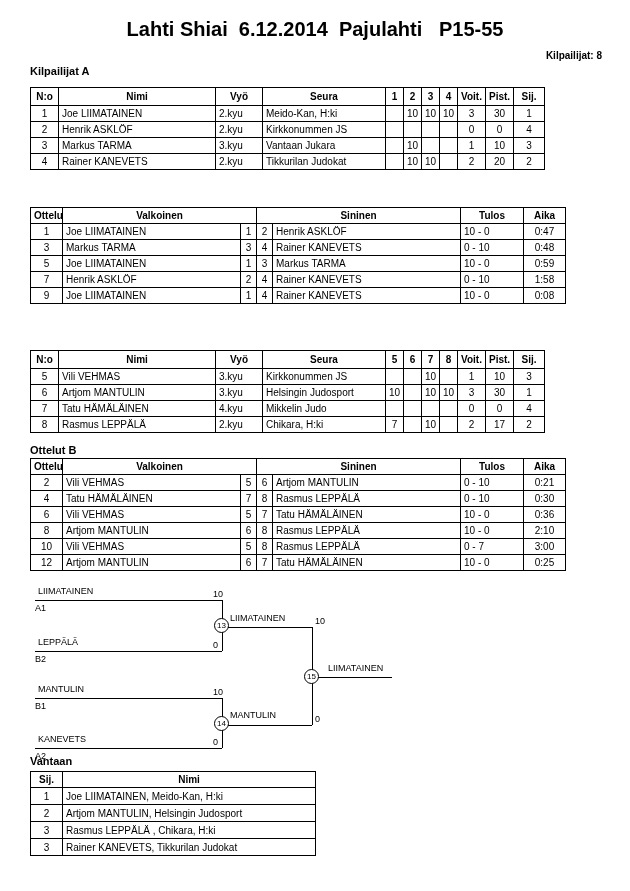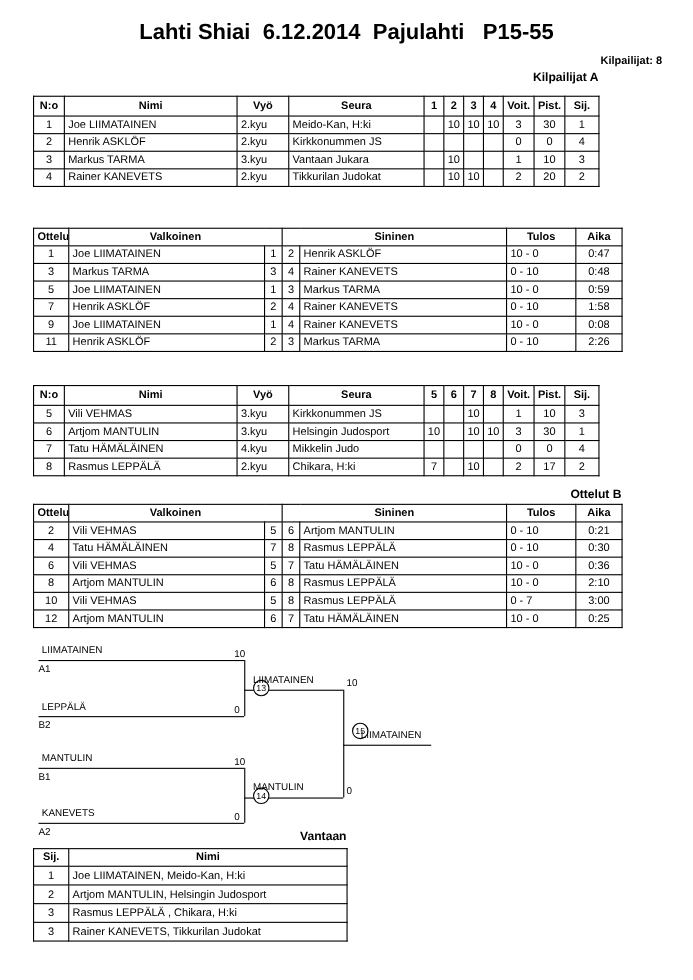--- a/index.html
+++ b/index.html
@@ -12,21 +12,21 @@
   }
   .title {
     position:absolute; top:18px; left:0; width:630px;
     text-align:center; font-size:20px; font-weight:bold; white-space:pre;
   }
   .competitors {
     position:absolute; top:50px; right:28px;
     font-size:10px; font-weight:bold;
   }
   .sec-h {
-    position:absolute; font-size:11px; font-weight:bold; text-align:right;
+    position:absolute; font-size:11px; font-weight:bold; text-align:left;
   }
   table.tbl {
     position:absolute; border-collapse:collapse; table-layout:fixed; background:#fff;
   }
   .tbl td, .tbl th {
     border:1px solid #000; font-size:10px; padding:0 3px;
     overflow:hidden; white-space:nowrap; vertical-align:middle;
   }
   .tbl th { font-weight:bold; text-align:center; }
   .pool { width:514px;padding-left:44px; }
@@ -44,21 +44,21 @@
   .sc { text-align:center; padding:0 1px !important; }
   .bracket { position:absolute; top:580px; left:0; width:630px; height:180px; }
   .bk-hline { position:absolute; height:0; border-top:1px solid #000; }
   .bk-vline { position:absolute; width:0; border-left:1px solid #000; }
   .bk-label { position:absolute; font-size:9px; white-space:nowrap; }
   .bk-seed  { position:absolute; font-size:9px; }
   .bk-score { position:absolute; font-size:9px; }
   .bk-circle {
     position:absolute; width:15px; height:15px; border:1px solid #000;
     border-radius:50%; background:#fff; font-size:8px; line-height:13px;
-    text-align:center; font-weight:normal;margin-left:16px;
+    text-align:center; font-weight:normal;
   }
 </style>
 </head>
 <body>
 
 <div class="page">
 
   <div class="title">Lahti Shiai  6.12.2014  Pajulahti   P15-55</div>
   <div class="competitors">Kilpailijat: 8</div>
 
@@ -205,29 +205,20 @@
         <td class="c">1:58</td>
       </tr>
       <tr>
         <td class="c">9</td>
         <td class="l">Joe LIIMATAINEN</td>
         <td class="sc">1</td>
         <td class="sc">4</td>
         <td class="l">Rainer KANEVETS</td>
         <td class="r">10 - 0</td>
         <td class="c">0:08</td>
-      </tr>
-      <tr>
-        <td class="c">11</td>
-        <td class="l">Henrik ASKLÖF</td>
-        <td class="sc">2</td>
-        <td class="sc">3</td>
-        <td class="l">Markus TARMA</td>
-        <td class="r">0 - 10</td>
-        <td class="c">2:26</td>
       </tr>
     </tbody>
   </table>
 
   <table class="tbl pool" style="top:350px;left:30px">
     <colgroup>
       <col style="width:28px">
         <col style="width:157px">
         <col style="width:47px">
         <col style="width:123px">
@@ -396,21 +387,21 @@
     <div class="bk-hline" style="left:222px;top:47px;width:90px"></div>
     <div class="bk-hline" style="left:35px;top:118px;width:187px"></div>
     <div class="bk-hline" style="left:35px;top:168px;width:187px"></div>
     <div class="bk-vline" style="left:222px;top:118px;height:50px"></div>
     <div class="bk-hline" style="left:222px;top:145px;width:90px"></div>
     <div class="bk-vline" style="left:312px;top:47px;height:98px"></div>
     <div class="bk-hline" style="left:312px;top:97px;width:80px"></div>
 
     <div class="bk-circle" style="left:214px;top:38px">13</div>
     <div class="bk-circle" style="left:214px;top:136px">14</div>
-    <div class="bk-circle" style="left:304px;top:77px">15</div>
+    <div class="bk-circle" style="left:304px;top:89px">15</div>
 
     <div class="bk-label" style="left:38px;top:6px">LIIMATAINEN</div>
     <div class="bk-seed" style="left:35px;top:23px">A1</div>
     <div class="bk-score" style="left:213px;top:9px">10</div>
     <div class="bk-label" style="left:38px;top:57px">LEPPÄLÄ</div>
     <div class="bk-seed" style="left:35px;top:74px">B2</div>
     <div class="bk-score" style="left:213px;top:60px">0</div>
     <div class="bk-label" style="left:230px;top:33px">LIIMATAINEN</div>
     <div class="bk-score" style="left:315px;top:36px">10</div>
     <div class="bk-label" style="left:328px;top:83px">LIIMATAINEN</div>

